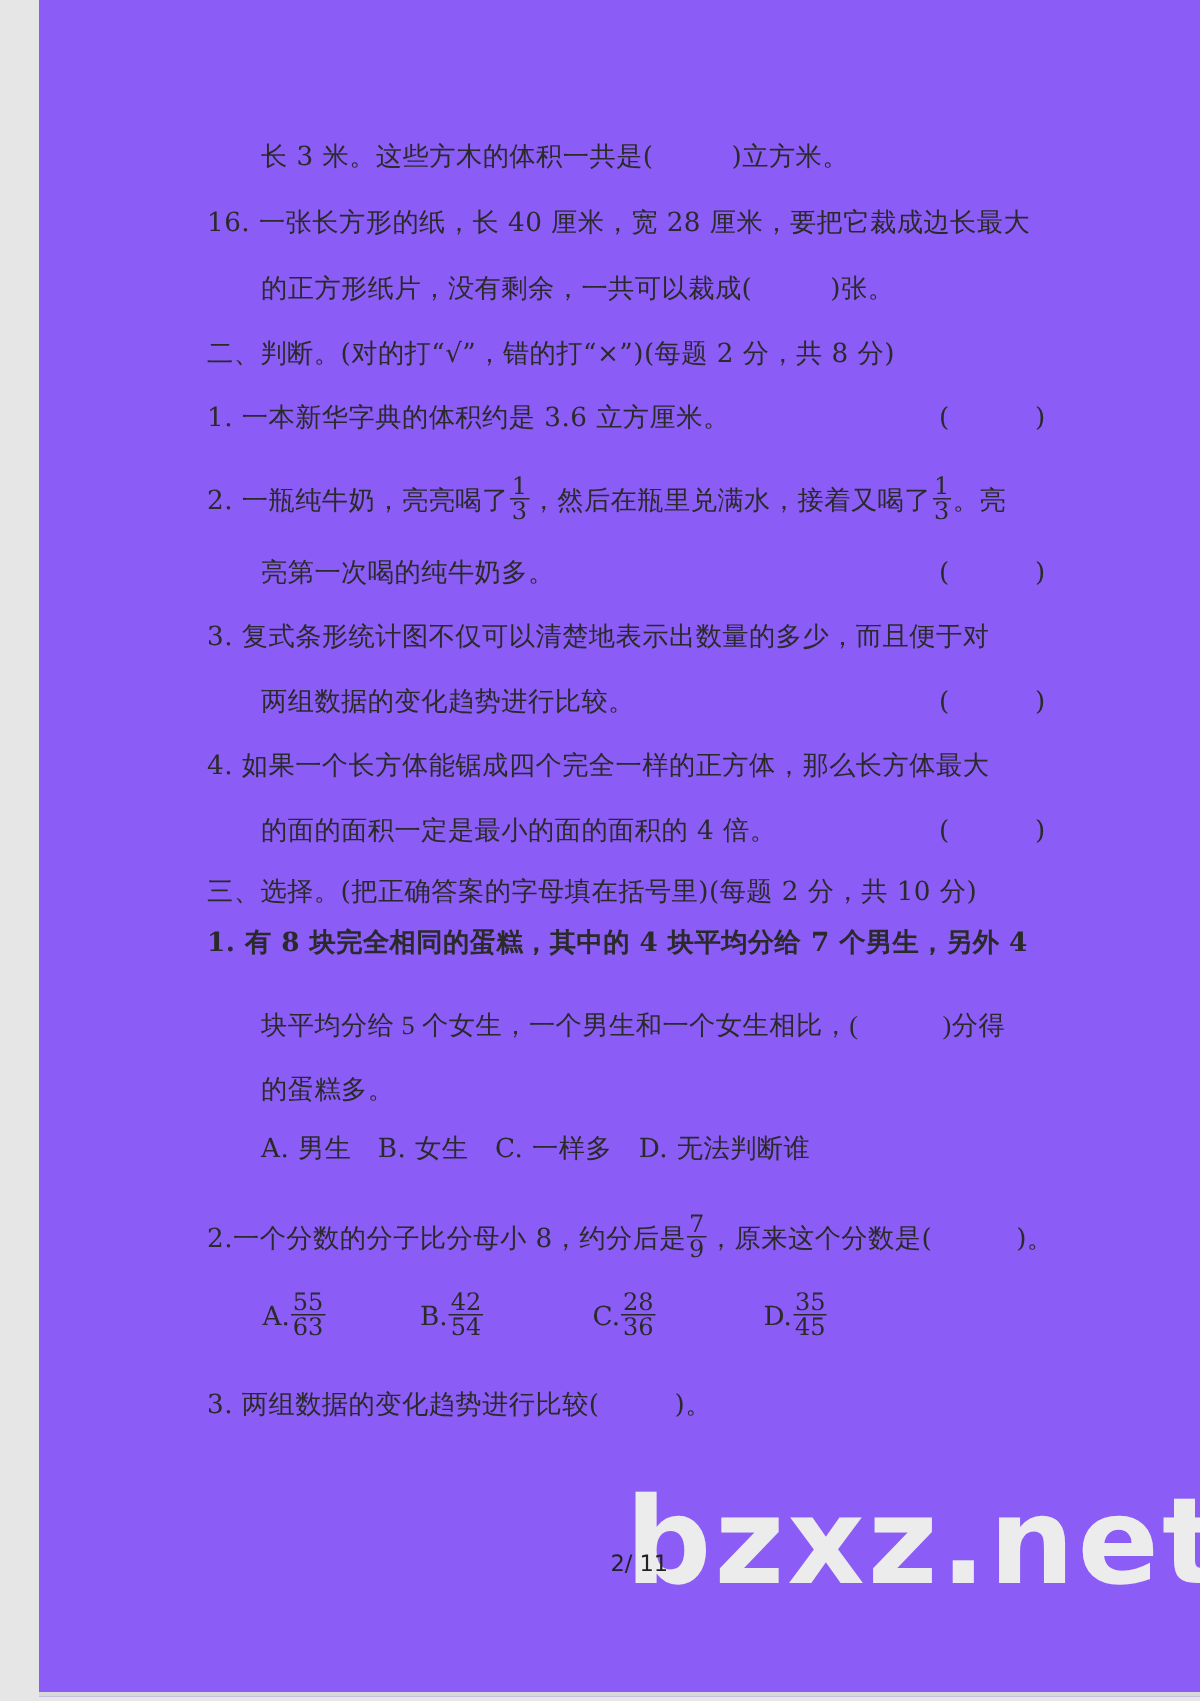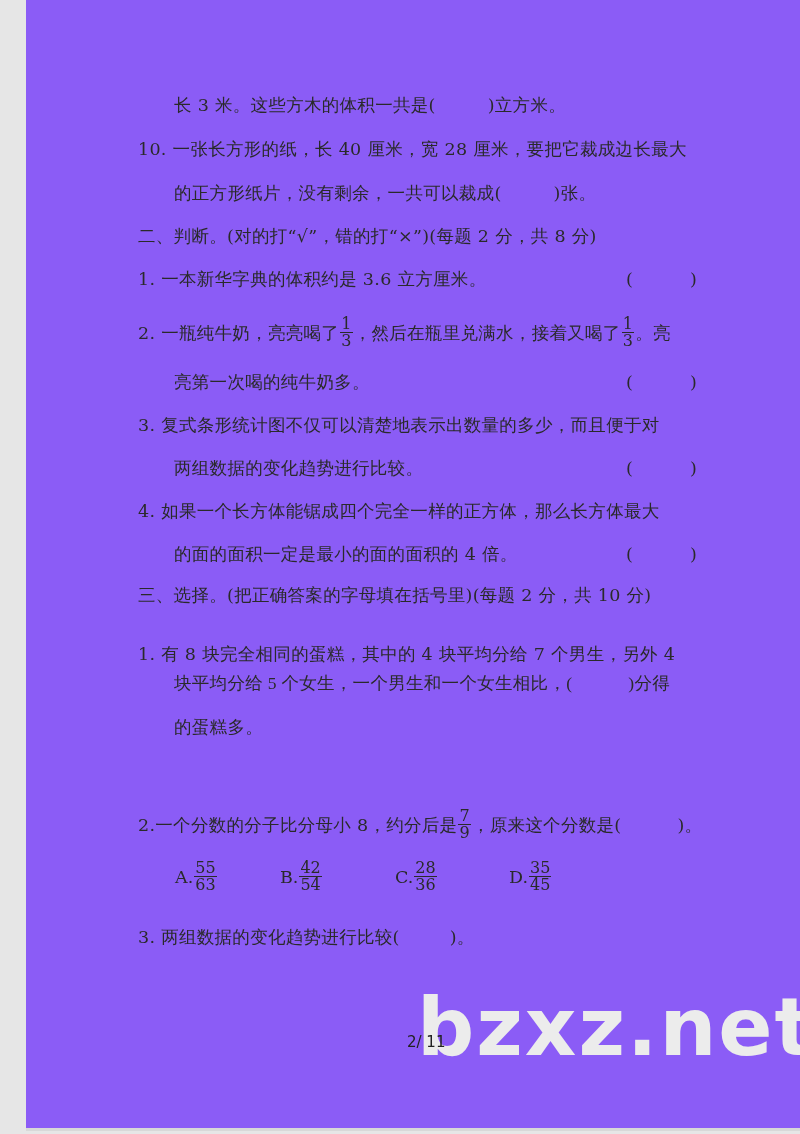--- a/index.html
+++ b/index.html
@@ -36,21 +36,21 @@
 </head>
 <body>
 
 <div class="page">
 
   <div class="line" style="left:148px; top:93px;">
     <span>长 3 米。这些方木的体积一共是(</span><span class="blank" style="width:52px"></span><span>)立方米。</span>
   </div>
 
   <div class="line" style="left:112px; top:137px;">
-    <span>10.</span>
+    <span>16.</span>
     <span>一张长方形的纸，长 40 厘米，宽 28 厘米，要把它裁成边长最大</span>
   </div>
   <div class="line" style="left:148px; top:181px;">
     <span>的正方形纸片，没有剩余，一共可以裁成(</span><span class="blank" style="width:52px"></span><span>)张。</span>
   </div>
 
   <div class="line" style="left:112px; top:224px;">二、判断。(对的打“√”，错的打“×”)(每题 2 分，共 8 分)</div>
 
   <div class="line" style="left:112px; top:267px;">
     <span>1.</span>
@@ -82,28 +82,34 @@
     <span>4.</span>
     <span>如果一个长方体能锯成四个完全一样的正方体，那么长方体最大</span>
   </div>
   <div class="line" style="left:148px; top:542px;">的面的面积一定是最小的面的面积的 4 倍。</div>
   <span class="paren" style="left:600px; top:542px;">(</span>
   <span class="blank" style="position:absolute; left:612px; top:542px; width:50px; height:24px;"></span>
   <span class="paren" style="left:664px; top:542px;">)</span>
 
   <div class="line" style="left:112px; top:583px;">三、选择。(把正确答案的字母填在括号里)(每题 2 分，共 10 分)</div>
 
-  <div class="line" style="left:112px; top:642px;">
+  <div class="line" style="left:112px; top:617px;font-weight:bold;">
     <span>1.</span>
     <span>有 8 块完全相同的蛋糕，其中的 4 块平均分给 7 个男生，另外 4</span>
   </div>
   <div class="line" style="left:148px; top:671px;font-family:Liberation Serif, serif;">
     <span>块平均分给 5 个女生，一个男生和一个女生相比，(</span><span class="blank" style="width:56px"></span><span>)分得</span>
   </div>
   <div class="line" style="left:148px; top:715px;">的蛋糕多。</div>
+  <div class="line" style="left:148px; top:754px;">
+    <span>A. 男生</span>&nbsp;&nbsp;
+    <span>B. 女生</span>&nbsp;&nbsp;
+    <span>C. 一样多</span>&nbsp;&nbsp;
+    <span>D. 无法判断谁</span>
+  </div>
 
   <div class="line" style="left:112px; top:810px;">
     <span>2.</span><span>一个分数的分子比分母小 8，约分后是</span><span class="frac"><span class="num">7</span><span class="den">9</span></span><span>，原来这个分数是(</span><span class="blank" style="width:56px"></span><span>)。</span>
   </div>
 
   <div class="opt" style="left:149px; top:862px;">
     <span>A.</span><span class="frac"><span class="num">55</span><span class="den">63</span></span>
   </div>
   <div class="opt" style="left:254px; top:862px;">
     <span>B.</span><span class="frac"><span class="num">42</span><span class="den">54</span></span>

